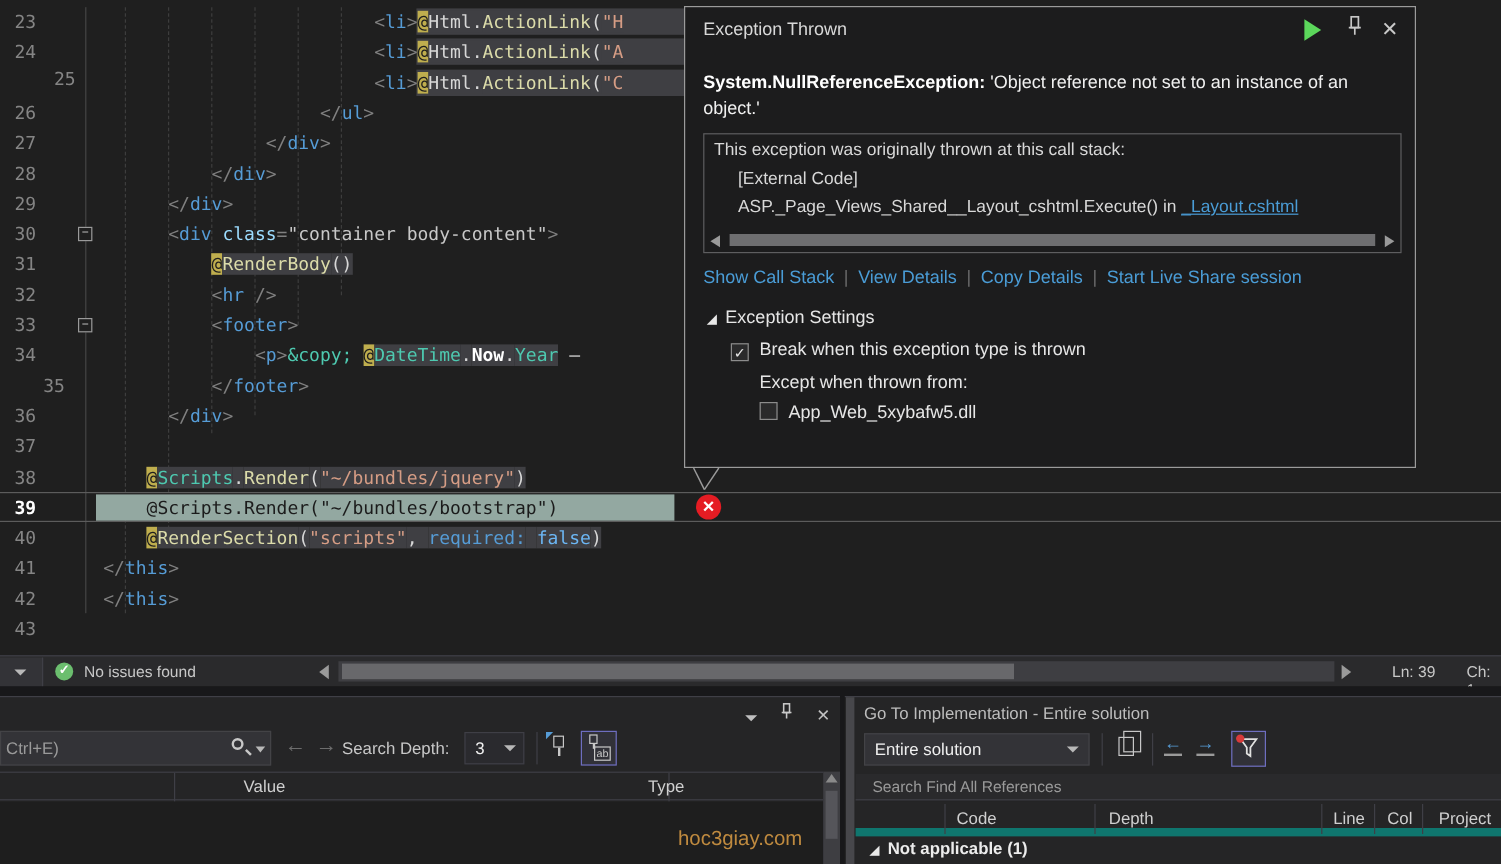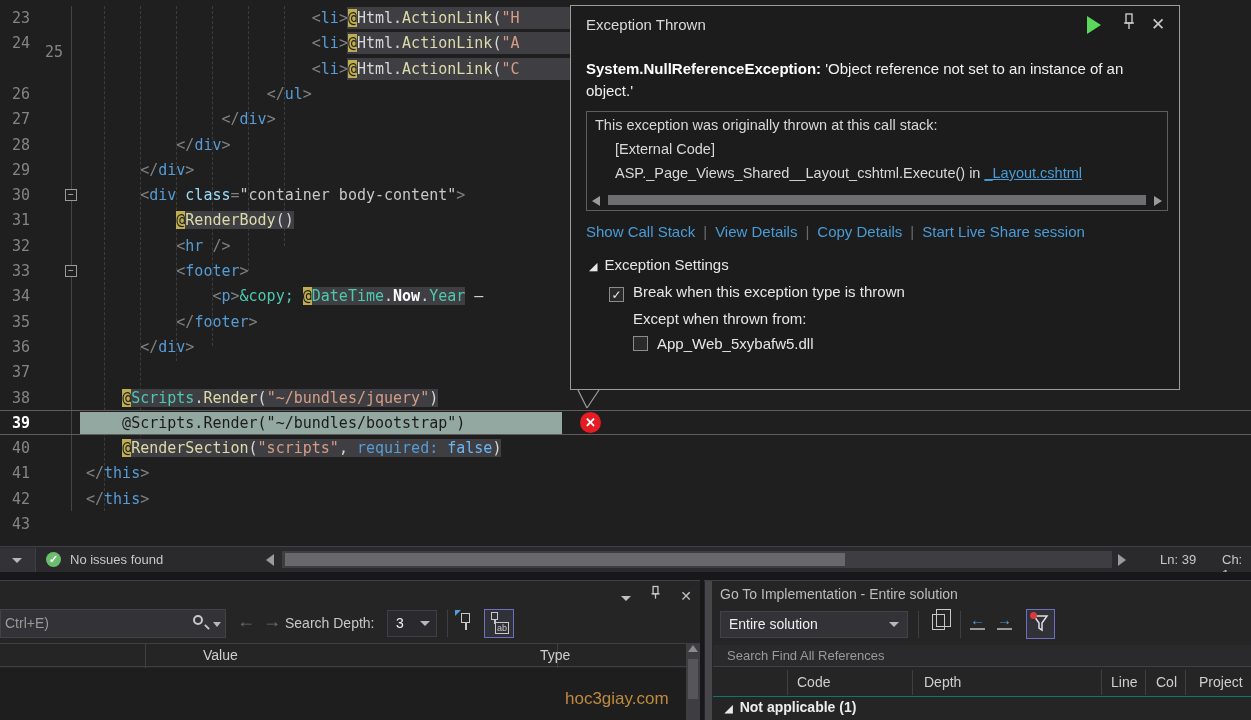--- a/index.html
+++ b/index.html
@@ -119,21 +119,21 @@
     border:1px solid #434346; color:#f0f0f0; font-size:14px; line-height:25px; padding-left:8px; }
   .scope-dd .caret { position:absolute; right:8px; top:10px; }
   .copy-ico { position:absolute; left:228px; top:33px; width:13px; height:16px; border:1.5px solid #c8c8c8; background:#252526; cursor:pointer; }
   .copy-ico:before { content:""; position:absolute; left:3px; top:-6px; width:13px; height:16px; border:1.5px solid #c8c8c8; }
   .refarrow { position:absolute; top:30px; font-size:15px; color:#569cd6; border-bottom:2px solid #9a9a9a; padding-bottom:0px; cursor:pointer; }
   .funnelbtn { position:absolute; left:322px; top:28px; width:29px; height:30px; border:1px solid #6e6ec0; background:#313138; cursor:pointer; }
   .reddot { position:absolute; left:3px; top:2px; width:7px; height:7px; border-radius:50%; background:#d83b3b; }
   #findbar { position:absolute; left:9px; top:64px; width:538px; height:22px; background:#2a2a2c;
     border-bottom:1px solid #3f3f46; color:#9a9a9a; font-size:13px; line-height:21px; padding-left:14px; }
   #refhdr { position:absolute; left:9px; top:87px; width:538px; height:29px; background:#252526;
-    border-bottom:1px solid #0f766e; color:#cfcfcf; font-size:14px; line-height:28px; }
+    border-bottom:7px solid #0f766e; color:#cfcfcf; font-size:14px; line-height:28px; }
   #refhdr .cdiv { position:absolute; top:2px; height:25px; border-left:1px solid #3f3f46; }
   #refrow { position:absolute; left:9px; top:118px; color:#ececec; font-size:14px; font-weight:bold; }
   #refrow .exp-tri { font-size:10px; }
 </style>
 </head>
 <body>
 
 <div id="stage" data-interactable="false">
 
   <div id="editor" data-interactable="true">
@@ -146,21 +146,21 @@
     <div class="guide" style="left:284px; top:6px; height:240px;" data-interactable="false"></div>
     <div class="foldline" style="top:6px; height:505px;" data-interactable="true"></div>
     <div id="code-lines" data-interactable="false">
         <div class="strip" data-interactable="false" style="left: 347px; top: 7px; width: 223px;"></div>
         <div class="gnum" data-interactable="false" style="top: 6px;">23</div>
         <div class="crow" data-interactable="true" style="top: 6px;"><span class="c-p">                         </span><span class="c-d">&lt;</span><span class="c-t">li</span><span class="c-d">&gt;</span><span class="c-at">@</span><span class="c-w cbg">Html.</span><span class="c-m cbg">ActionLink</span><span class="c-w cbg">(</span><span class="c-s cbg">"H</span></div>
         <div class="strip" data-interactable="false" style="left: 347px; top: 32px; width: 223px;"></div>
         <div class="gnum" data-interactable="false" style="top: 31px;">24</div>
         <div class="crow" data-interactable="true" style="top: 31px;"><span class="c-p">                         </span><span class="c-d">&lt;</span><span class="c-t">li</span><span class="c-d">&gt;</span><span class="c-at">@</span><span class="c-w cbg">Html.</span><span class="c-m cbg">ActionLink</span><span class="c-w cbg">(</span><span class="c-s cbg">"A</span></div>
         <div class="strip" data-interactable="false" style="left: 347px; top: 58px; width: 223px;"></div>
-        <div class="gnum" data-interactable="false" style="top: 40px; padding-left: 45px;">25</div>
+        <div class="gnum" data-interactable="false" style="top: 54px; padding-left: 45px;">25</div>
         <div class="crow" data-interactable="true" style="top: 57px;"><span class="c-p">                         </span><span class="c-d">&lt;</span><span class="c-t">li</span><span class="c-d">&gt;</span><span class="c-at">@</span><span class="c-w cbg">Html.</span><span class="c-m cbg">ActionLink</span><span class="c-w cbg">(</span><span class="c-s cbg">"C</span></div>
         <div class="gnum" data-interactable="false" style="top: 82px;">26</div>
         <div class="crow" data-interactable="true" style="top: 82px;"><span class="c-p">                    </span><span class="c-d">&lt;/</span><span class="c-t">ul</span><span class="c-d">&gt;</span></div>
         <div class="gnum" data-interactable="false" style="top: 107px;">27</div>
         <div class="crow" data-interactable="true" style="top: 107px;"><span class="c-p">               </span><span class="c-d">&lt;/</span><span class="c-t">div</span><span class="c-d">&gt;</span></div>
         <div class="gnum" data-interactable="false" style="top: 133px;">28</div>
         <div class="crow" data-interactable="true" style="top: 133px;"><span class="c-p">          </span><span class="c-d">&lt;/</span><span class="c-t">div</span><span class="c-d">&gt;</span></div>
         <div class="gnum" data-interactable="false" style="top: 158px;">29</div>
         <div class="crow" data-interactable="true" style="top: 158px;"><span class="c-p">      </span><span class="c-d">&lt;/</span><span class="c-t">div</span><span class="c-d">&gt;</span></div>
         <div class="gnum" data-interactable="false" style="top: 183px;">30</div>
@@ -168,21 +168,21 @@
         <div class="crow" data-interactable="true" style="top: 183px;"><span class="c-p">      </span><span class="c-d">&lt;</span><span class="c-t">div</span><span class="c-p"> </span><span class="c-a">class</span><span class="c-d">=</span><span class="c-v">"container body-content"</span><span class="c-d">&gt;</span></div>
         <div class="gnum" data-interactable="false" style="top: 208px;">31</div>
         <div class="crow" data-interactable="true" style="top: 208px;"><span class="c-p">          </span><span class="c-at">@</span><span class="c-m cbg">RenderBody</span><span class="c-w cbg">()</span></div>
         <div class="gnum" data-interactable="false" style="top: 234px;">32</div>
         <div class="crow" data-interactable="true" style="top: 234px;"><span class="c-p">          </span><span class="c-d">&lt;</span><span class="c-t">hr</span><span class="c-p"> </span><span class="c-d">/&gt;</span></div>
         <div class="gnum" data-interactable="false" style="top: 259px;">33</div>
         <div class="foldbox" data-interactable="true" style="top: 265px;">−</div>
         <div class="crow" data-interactable="true" style="top: 259px;"><span class="c-p">          </span><span class="c-d">&lt;</span><span class="c-t">footer</span><span class="c-d">&gt;</span></div>
         <div class="gnum" data-interactable="false" style="top: 284px;">34</div>
         <div class="crow" data-interactable="true" style="top: 284px;"><span class="c-p">              </span><span class="c-d">&lt;</span><span class="c-t">p</span><span class="c-d">&gt;</span><span class="c-e">&amp;copy;</span><span class="c-w"> </span><span class="c-at">@</span><span class="c-ty cbg">DateTime</span><span class="c-w cbg">.</span><span class="c-nw cbg">Now</span><span class="c-w cbg">.</span><span class="c-ty cbg">Year</span><span class="c-w"> –</span></div>
-        <div class="gnum" data-interactable="false" style="top: 310px;">35</div>
+        <div class="gnum" data-interactable="false" style="top: 310px; margin-left: 24px;">35</div>
         <div class="crow" data-interactable="true" style="top: 310px;"><span class="c-p">          </span><span class="c-d">&lt;/</span><span class="c-t">footer</span><span class="c-d">&gt;</span></div>
         <div class="gnum" data-interactable="false" style="top: 335px;">36</div>
         <div class="crow" data-interactable="true" style="top: 335px;"><span class="c-p">      </span><span class="c-d">&lt;/</span><span class="c-t">div</span><span class="c-d">&gt;</span></div>
         <div class="gnum" data-interactable="false" style="top: 360px;">37</div>
         <div class="crow" data-interactable="true" style="top: 360px;"></div>
         <div class="gnum" data-interactable="false" style="top: 386px;">38</div>
         <div class="crow" data-interactable="true" style="top: 386px;"><span class="c-p">    </span><span class="c-at">@</span><span class="c-ty cbg">Scripts</span><span class="c-w cbg">.</span><span class="c-m cbg">Render</span><span class="c-w cbg">(</span><span class="c-s cbg">"~/bundles/jquery"</span><span class="c-w cbg">)</span></div>
         <div class="curband" data-interactable="false" style="top: 412px;"></div>
         <div class="gnum cur" data-interactable="false" style="top: 411px;">39</div>
         <div class="crow" data-interactable="true" style="top: 411px;"><span class="c-dk">    @Scripts.Render("~/bundles/bootstrap")</span></div>

